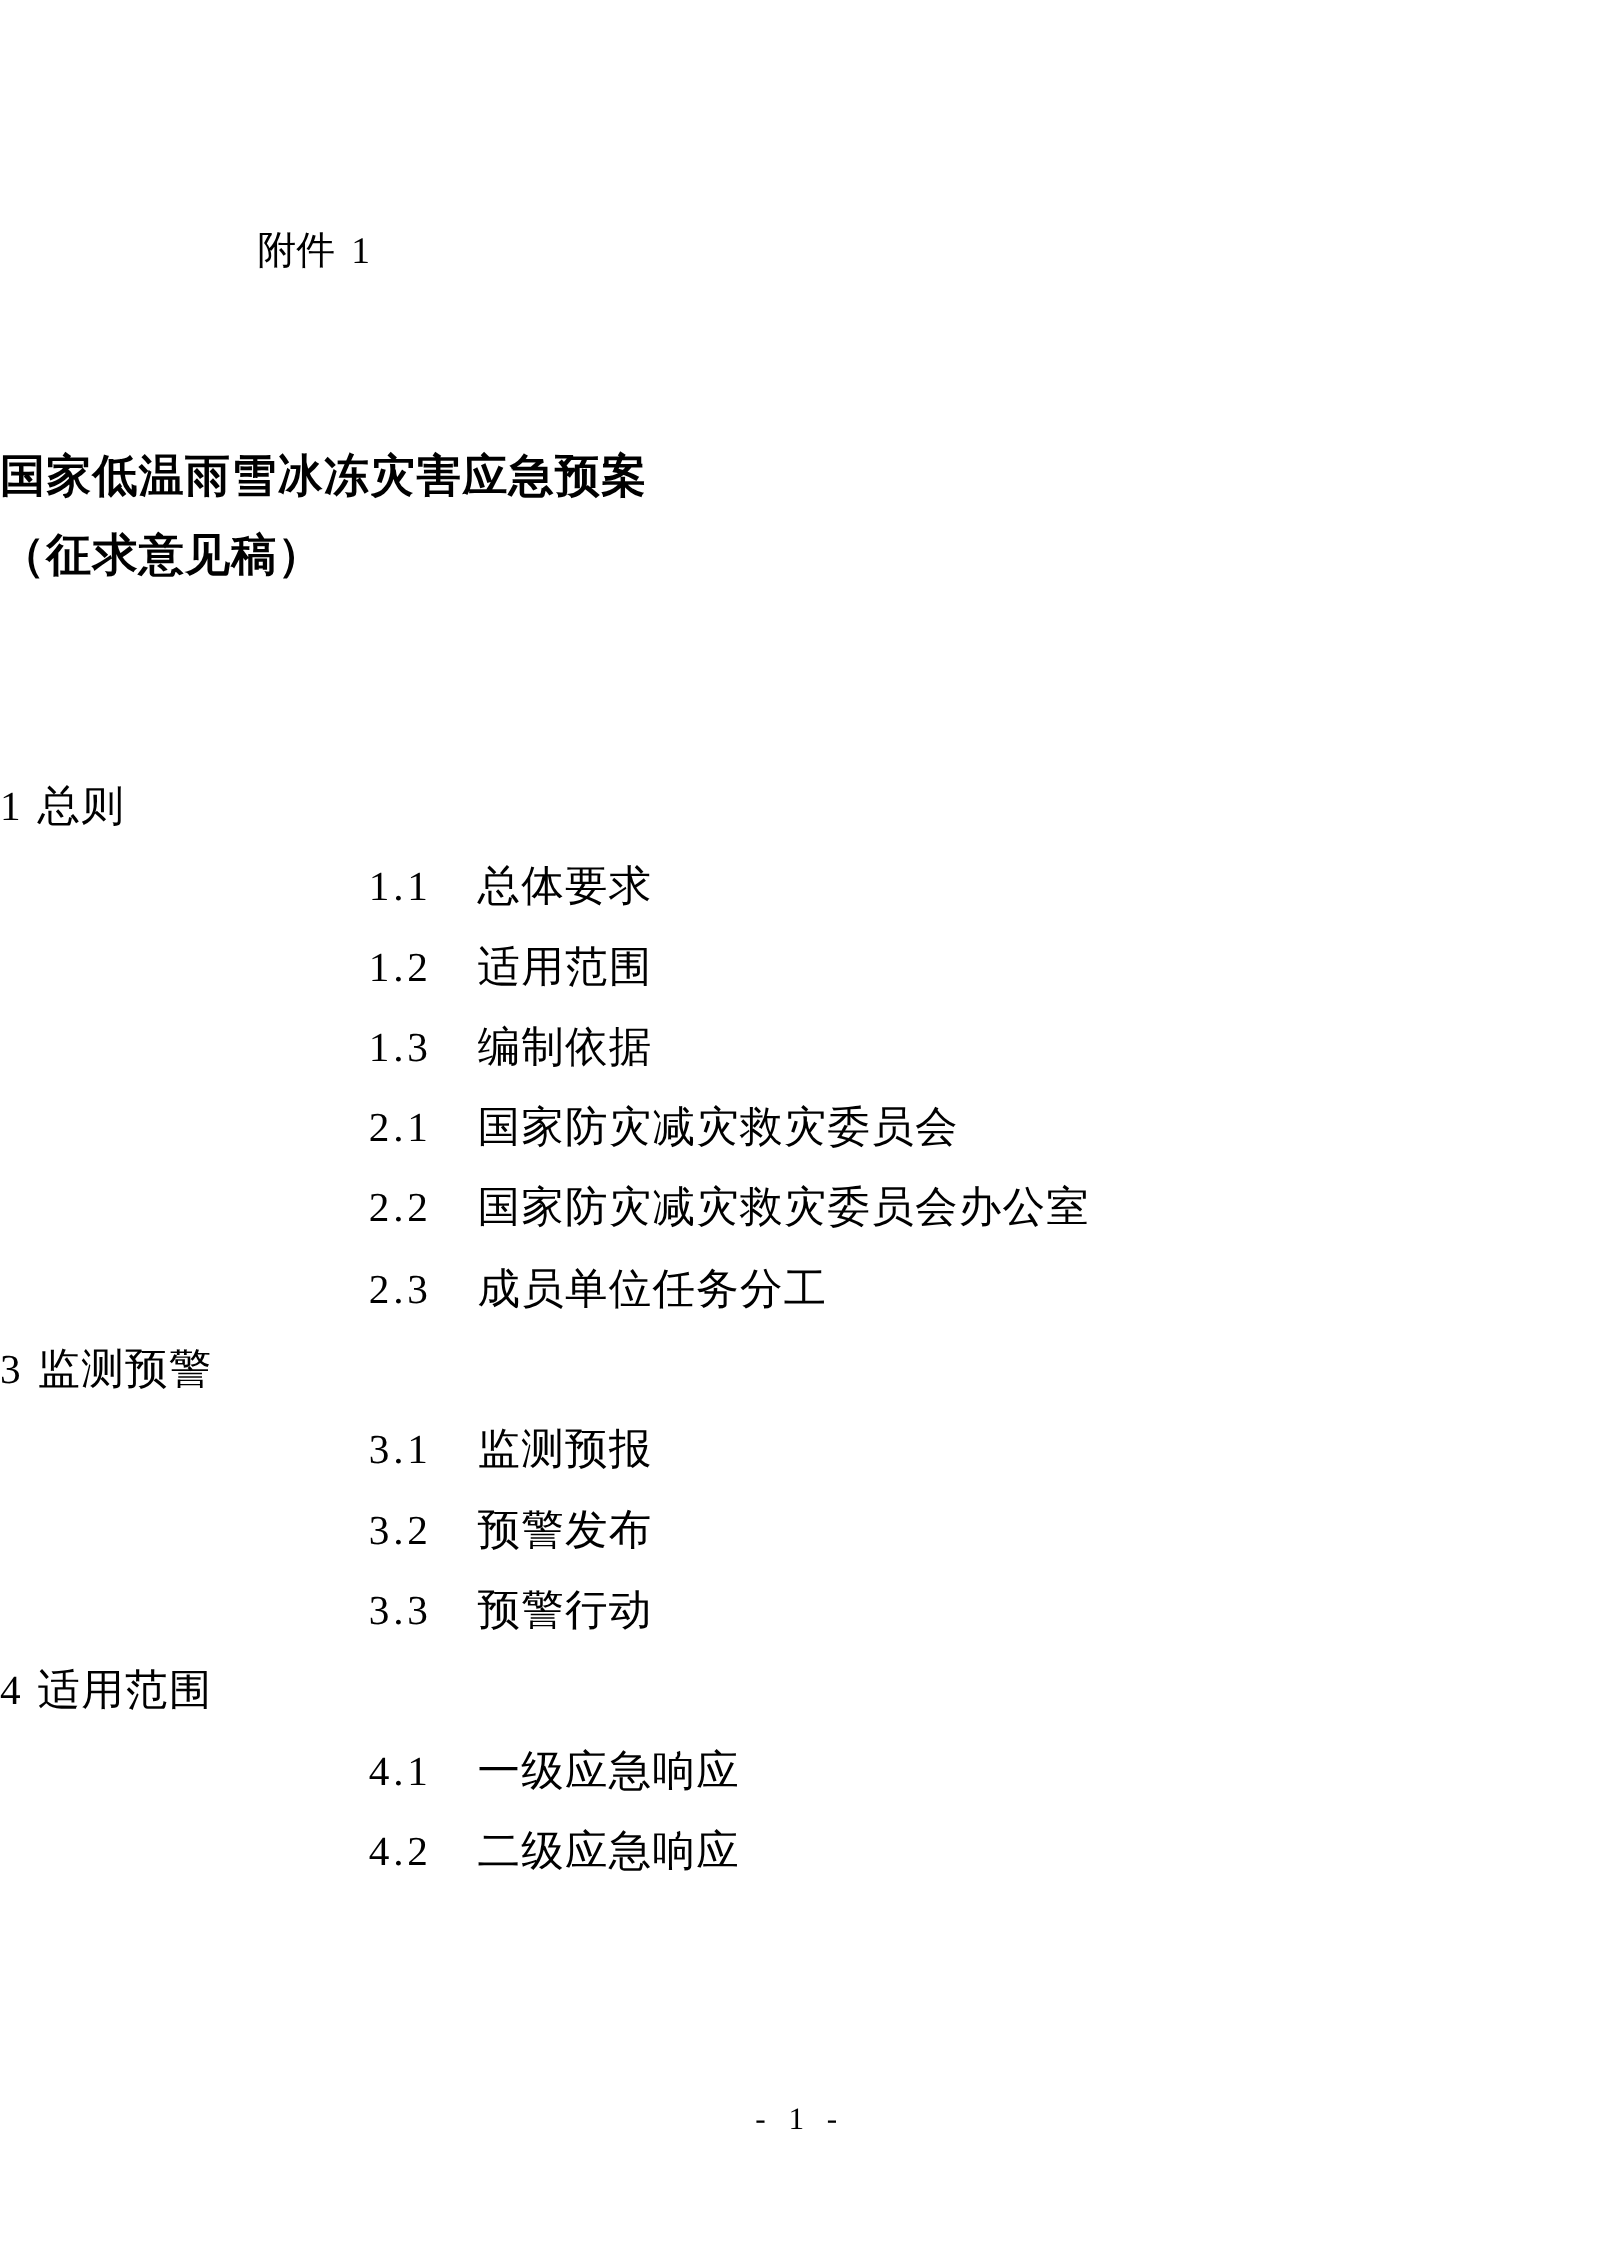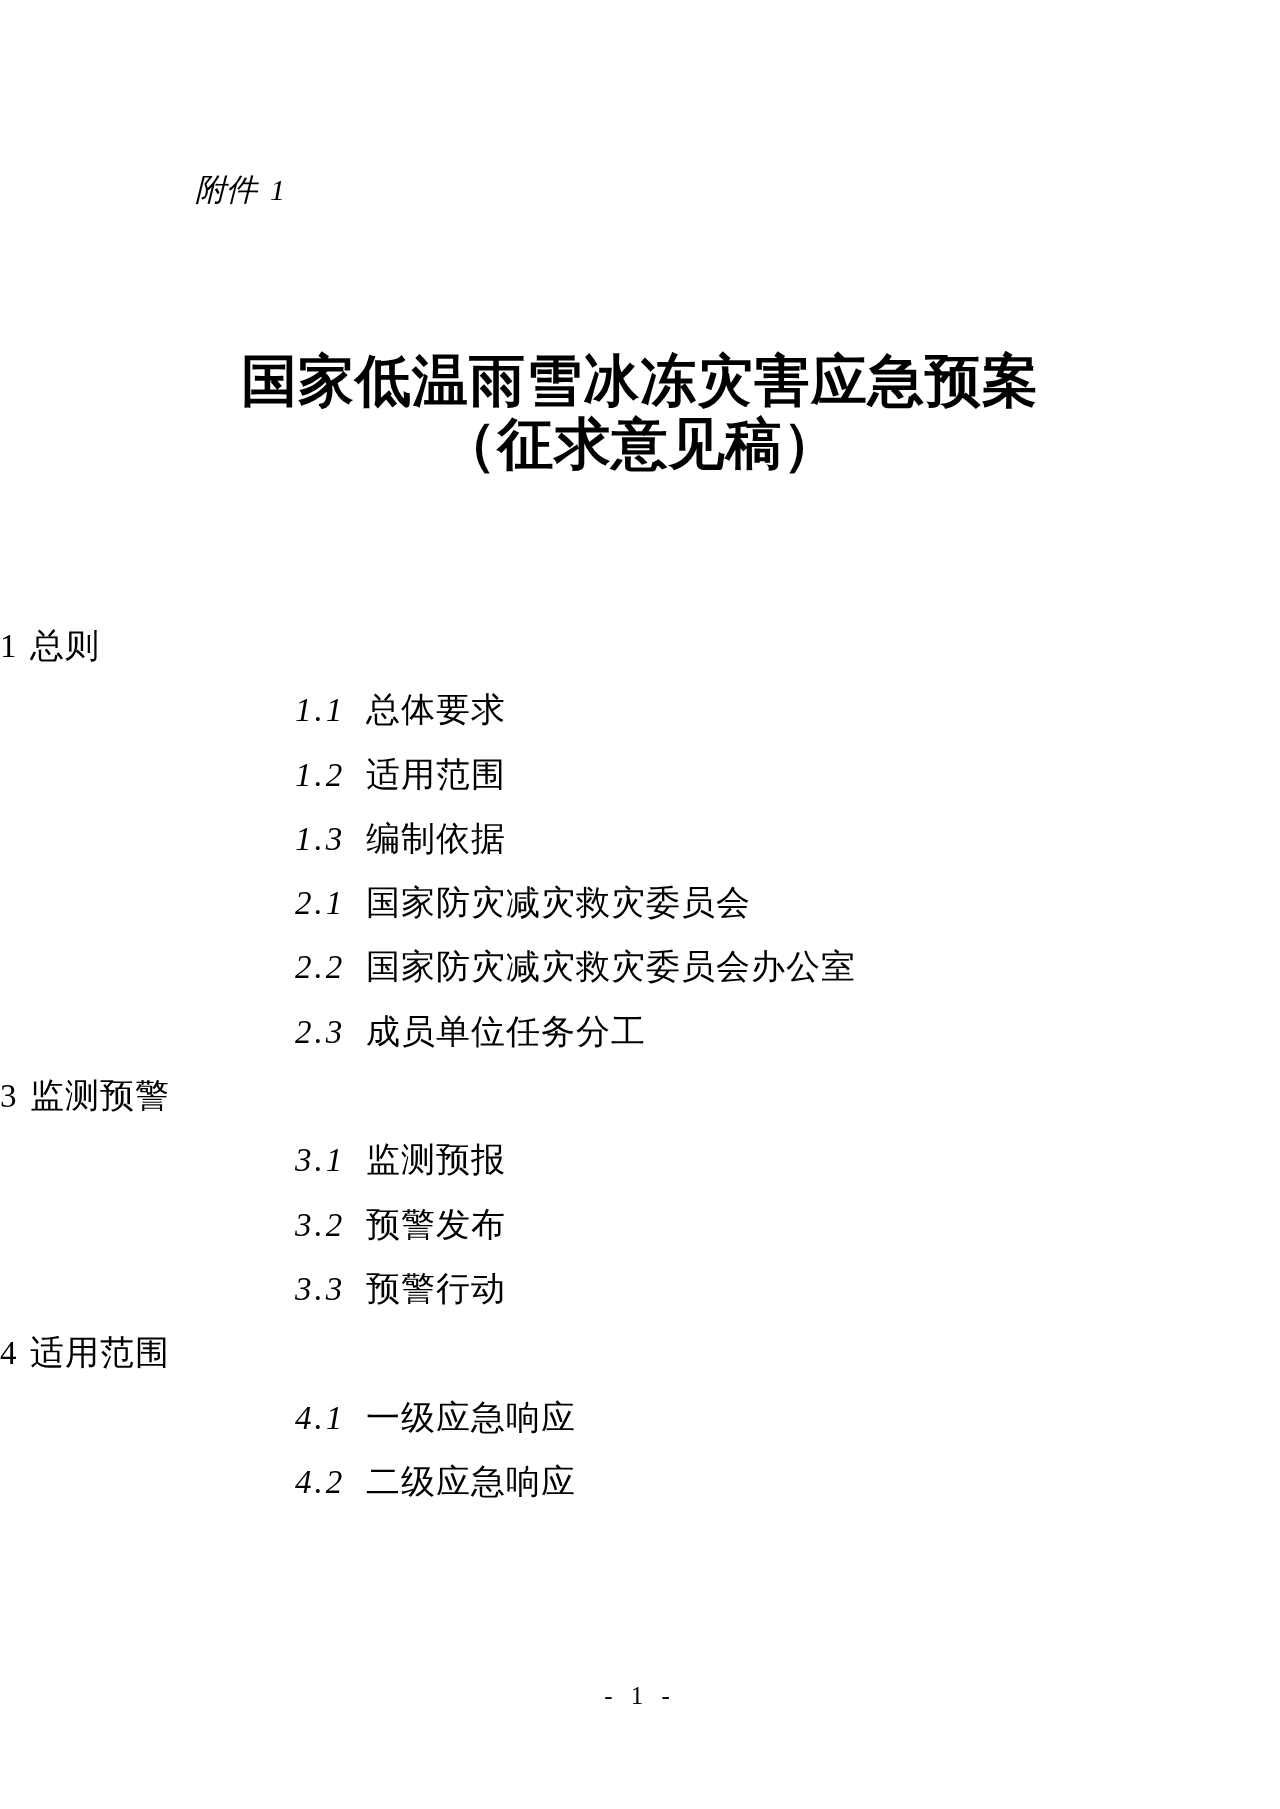--- a/index.html
+++ b/index.html
@@ -16,41 +16,39 @@
     overflow: hidden;
   }
   .page {
     position: absolute;
     inset: 0;
     background: #ffffff;
   }
   
   .attachment {
     position: absolute;
-    left: 195px;
+    left: 206px;
     top: 172px;
     font-size: 31px;
-    line-height: 36px;
+    line-height: 56px;
     white-space: nowrap;
-    font-style: italic;
   }
   .attachment .att-num {
     font-family: "Liberation Serif", serif;
     margin-left: 13px;
     font-size: 30px;
   }
   
   .doc-title {
     position: absolute;
     top: 349px;
     left: 0;
     width: 100%;
-    text-align: center;
     font-weight: 700;
-    font-size: 56px;
+    font-size: 36px;
     line-height: 63px;
     letter-spacing: 1px;
   }
   
   .toc {
     position: absolute;
     top: 613px;
     left: 0;
     width: 100%;
   }
@@ -62,21 +60,21 @@
   .toc-row.lvl1 { }
   .toc-row.lvl2 { padding-left: 295px; }
   .toc-num {
     font-family: "Liberation Serif", serif;
     font-size: 33px;
     letter-spacing: 3px;
     display: inline-block;
     vertical-align: baseline;
   }
   .lvl1 .toc-num { min-width: 22px; margin-right: 8px; }
-  .lvl2 .toc-num { min-width: 55px; margin-right: 16px; font-style: italic; }
+  .lvl2 .toc-num { min-width: 55px; margin-right: 32px; }
   .toc-label {
     font-size: 34px;
     letter-spacing: 1px;
   }
   
   .page-footer {
     position: absolute;
     top: 1681px;
     left: 0;
     width: 100%;

